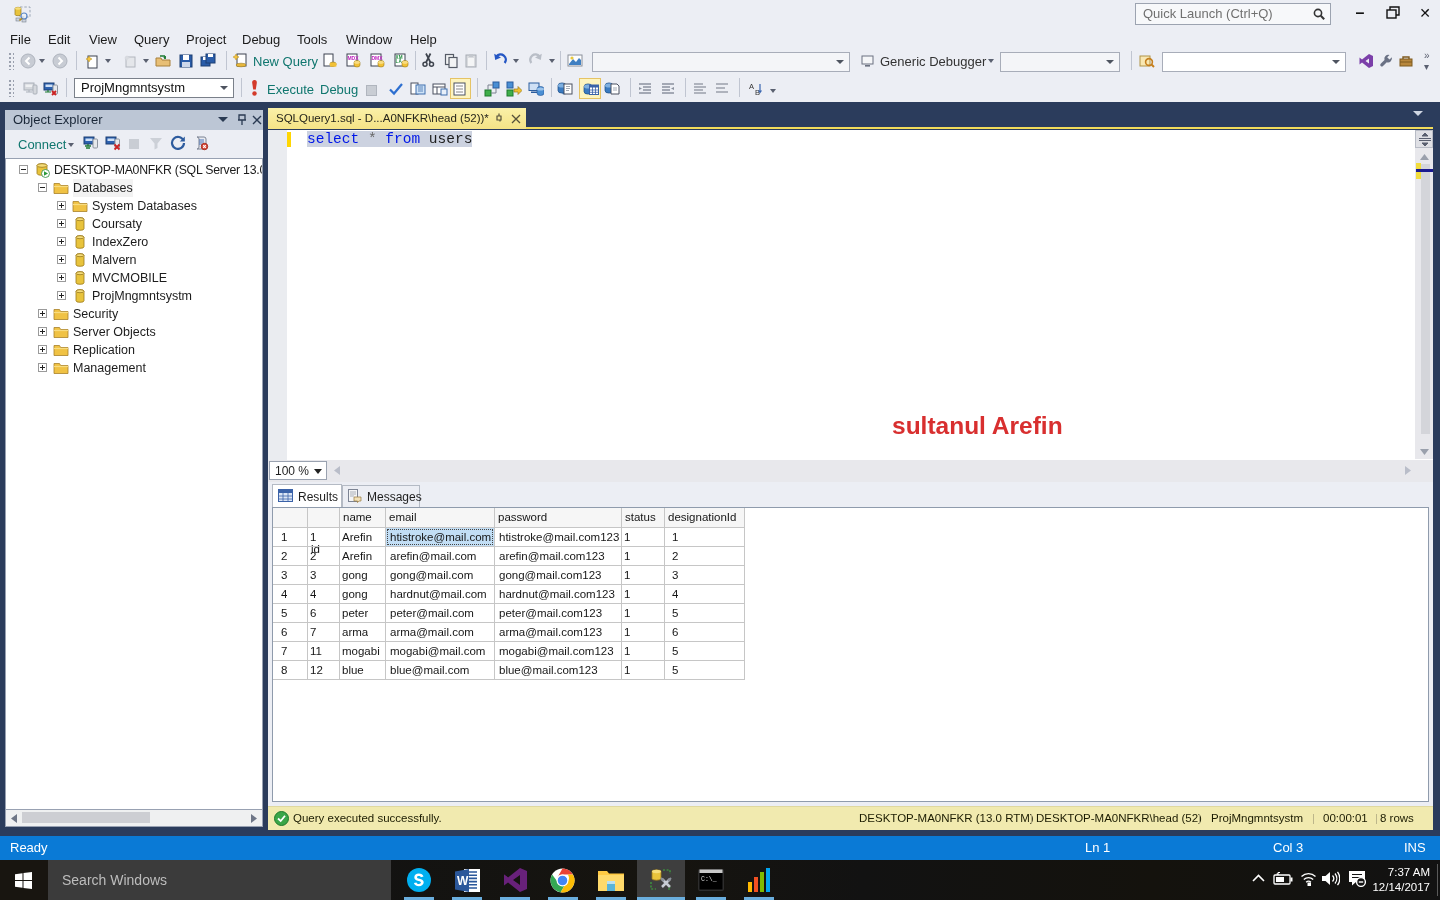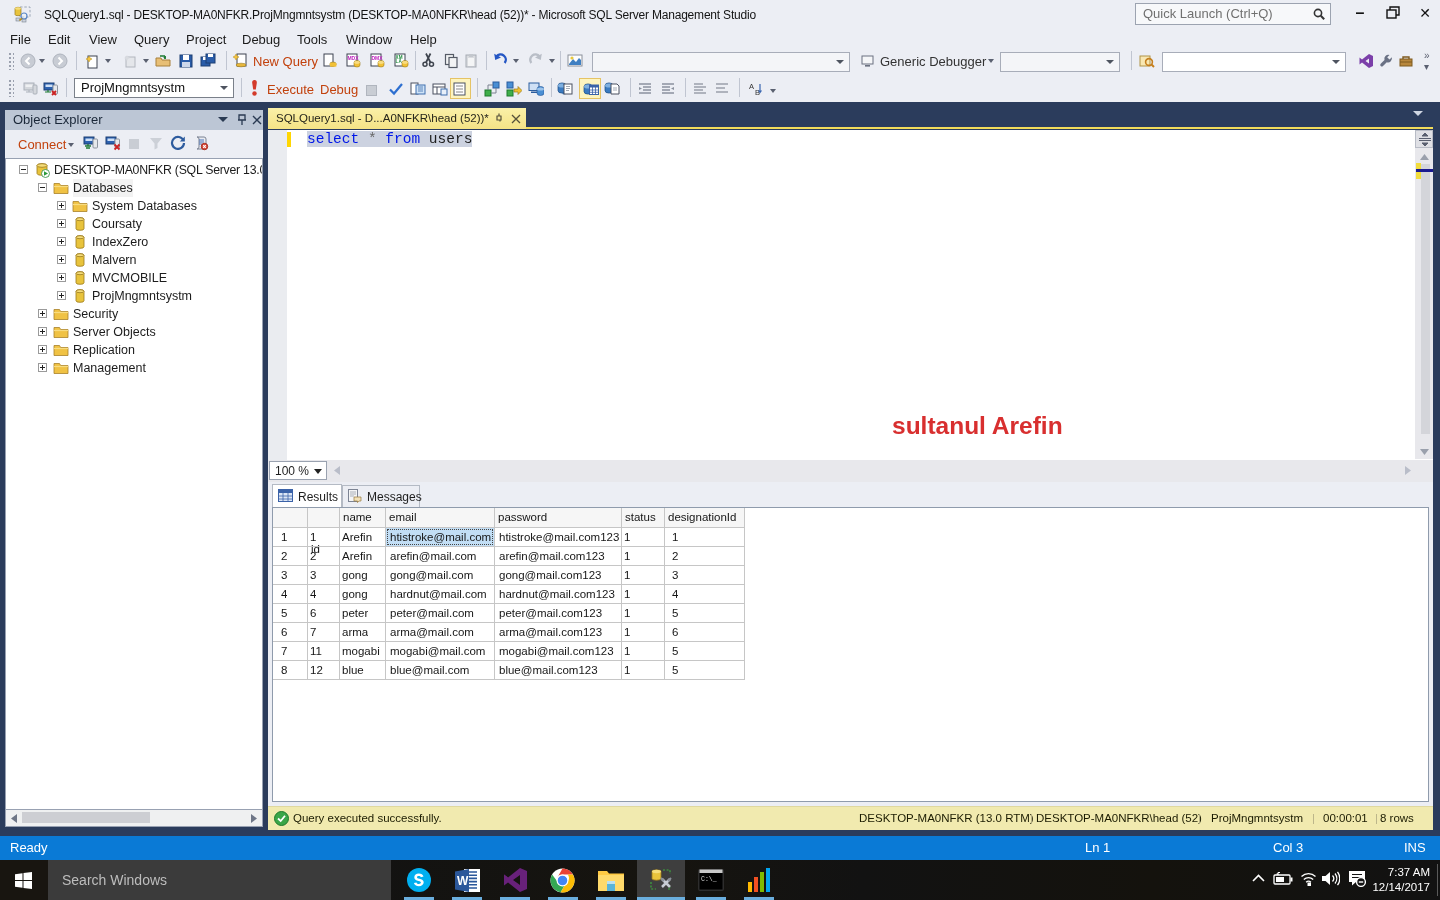--- a/index.html
+++ b/index.html
@@ -20,21 +20,21 @@
 
 
 #toolbar1 { left:0; top:48px; width:1440px; height:27px; }
 #toolbar2 { left:0; top:75px; width:1440px; height:27px; }
 .tsep { position:absolute; top:3px; width:1px; height:19px; background:#c0c5d1; }
 .grip { position:absolute; left:8px; top:4px; width:6px; height:18px;
   background-image:radial-gradient(circle, #9aa0ae 1px, transparent 1.1px);
   background-size:4px 4px; }
 .combo { position:absolute; background:#f4f5f8; border:1px solid #a8adb9; height:20px; }
 .combo .arr { position:absolute; right:5px; top:50%; margin-top:-2px; width:0; height:0; border-left:4px solid transparent; border-right:4px solid transparent; border-top:4px solid #4e5460; }
-.tbtxt { position:absolute; font-size:13px; color:#c2410c; }
+.tbtxt { position:absolute; font-size:13px; color:#0f766e; }
 .dda { position:absolute; top:11px; width:0; height:0; border-left:3.5px solid transparent; border-right:3.5px solid transparent; border-top:4px solid #5a6070; }
 .icon16 { position:absolute; width:16px; height:16px; }
 .hl { background:#fdf4bf; border:1px solid #e5c365; }
 
 
 #main { left:0; top:102px; width:1440px; height:734px; background:#2b3c5c; }
 
 
 #oe { left:5px; top:8px; width:258px; height:720px; }
 #oe-header { left:0; top:0; width:258px; height:20px; background:#bcc6d5; color:#1a2738; font-size:13px; line-height:20px; padding-left:8px; }
@@ -77,21 +77,20 @@
     <svg class="abs" style="left:12px; top:5px;" width="20" height="20" viewBox="0 0 20 20">
         <rect x="8" y="2" width="10" height="10" fill="none" stroke="#9aa5b5" stroke-width="1" stroke-dasharray="2.5 1.8"></rect>
         <path d="M3 3.5 a3 1.2 0 0 1 6 0 v6 a3 1.2 0 0 1-6 0z" fill="#e8c33c" stroke="#9a7a1d" stroke-width="0.7"></path>
         <ellipse cx="6" cy="3.5" rx="3" ry="1.2" fill="#f5dd7a"></ellipse>
         <rect x="4" y="13" width="4" height="3" fill="#cdd3dd" stroke="#7a828f" stroke-width="0.6"></rect>
         <rect x="10" y="14" width="4" height="3" fill="#cdd3dd" stroke="#7a828f" stroke-width="0.6"></rect>
         <path d="M8 14.5 h2" stroke="#7a828f" stroke-width="0.8"></path>
         <circle cx="12" cy="11" r="3" fill="#eef3f8" fill-opacity="0.5" stroke="#5a87c5" stroke-width="1.2"></circle>
         <line x1="9.8" y1="13.2" x2="7.5" y2="15.5" stroke="#b98e1a" stroke-width="1.6"></line>
       </svg>
-    <div id="title-text" class="abs">SQLQuery1.sql - DESKTOP-MA0NFKR.ProjMngmntsystm (DESKTOP-MA0NFKR\head (52))* - Microsoft SQL Server Management Studio</div>
     <div id="quicklaunch" class="abs">Quick Launch (Ctrl+Q)
       <svg class="abs" style="right:4px; top:3px;" width="14" height="14" viewBox="0 0 14 14">
           <circle cx="6" cy="6" r="3.6" fill="none" stroke="#333" stroke-width="1.6"></circle>
           <line x1="8.8" y1="8.8" x2="12.2" y2="12.2" stroke="#333" stroke-width="2"></line>
         </svg>
     </div>
     <div class="winbtn abs" style="left:1345px; font-size:16px; font-weight:bold;">–</div>
     <div class="winbtn abs" style="left:1378px;">
         <svg width="30" height="26">
           <rect x="9" y="10" width="9" height="8" fill="none" stroke="#111" stroke-width="1.4"></rect>

